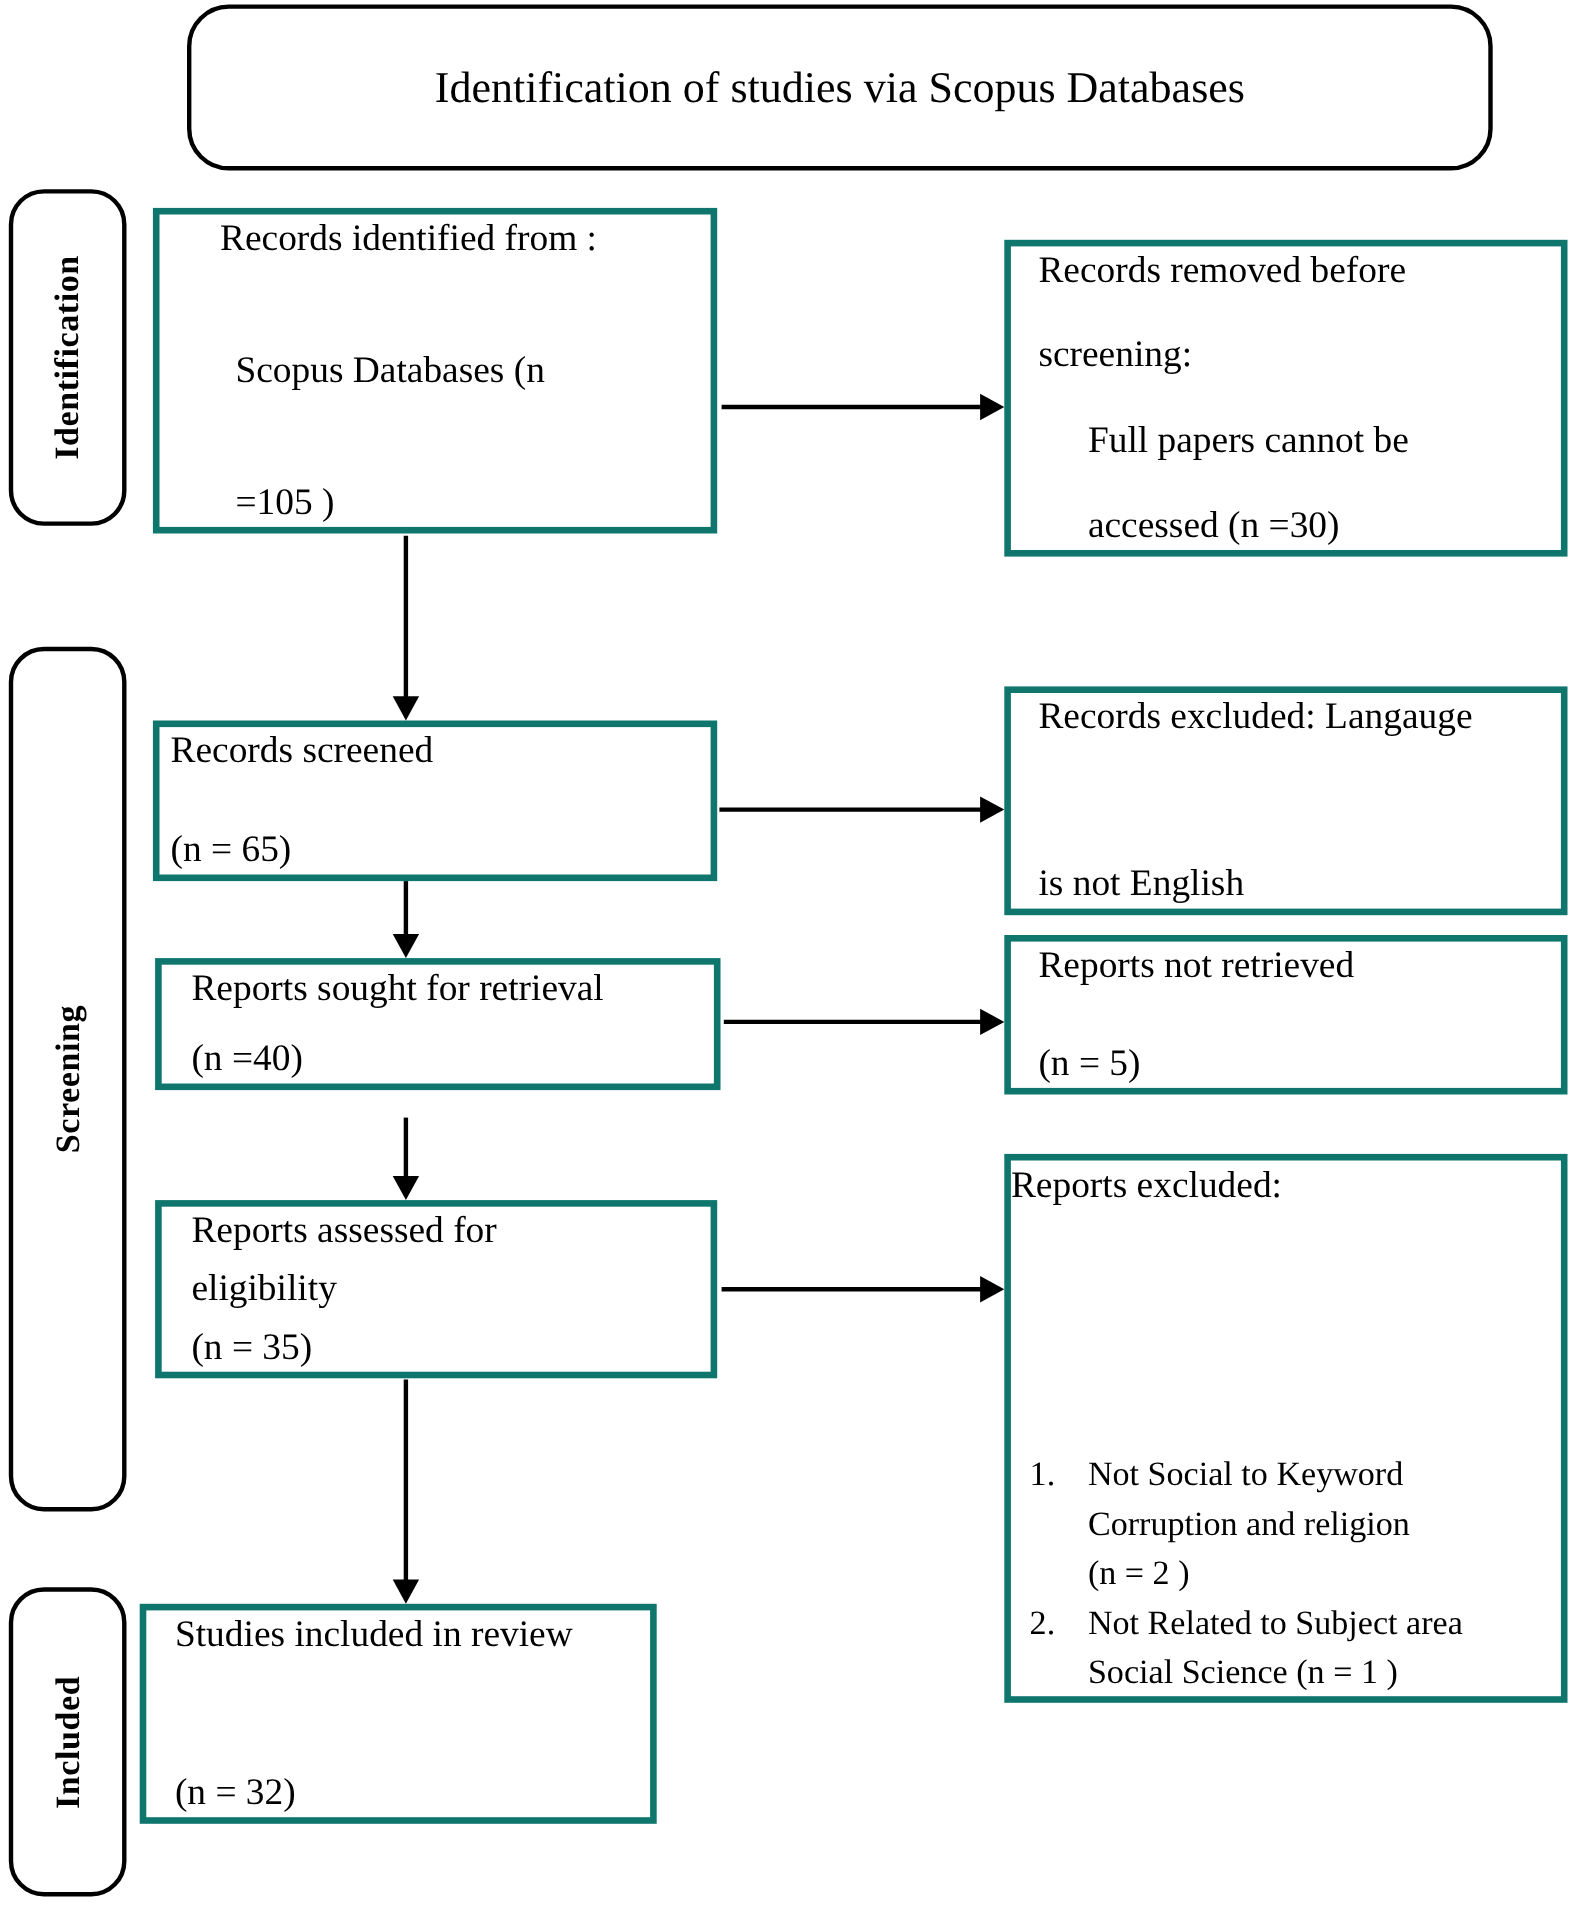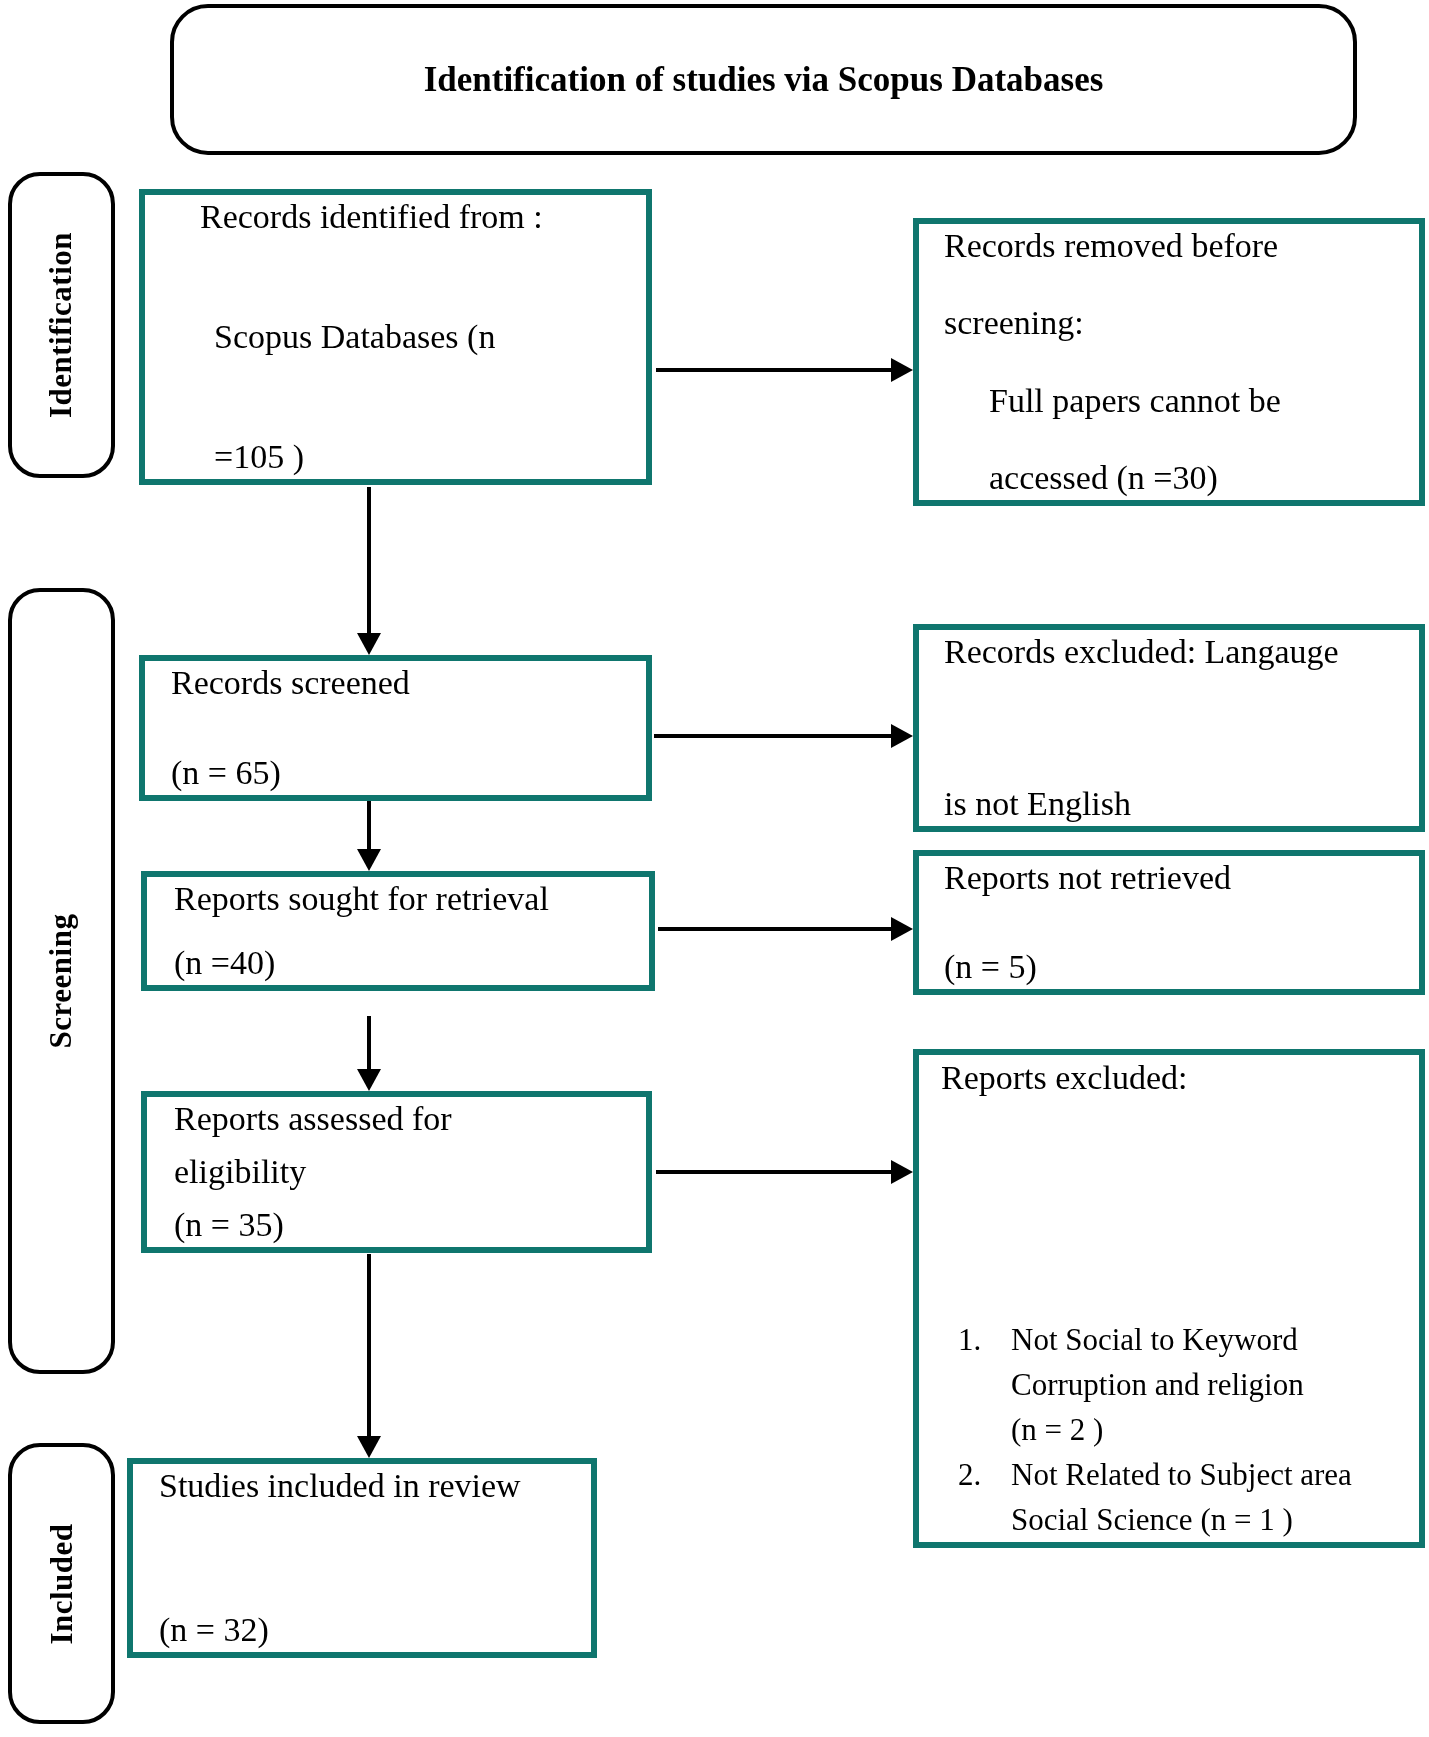--- a/index.html
+++ b/index.html
@@ -8,47 +8,47 @@
   .canvas {
     position:relative; width:1429px; height:1737px; background:#ffffff; overflow:hidden;
   }
   
   .frame {
     position:absolute; border:4px solid #000; border-radius:32px; background:#fff;
     display:flex; align-items:center; justify-content:center;
   }
   .title-box {
     left:170px; top:4px; width:1187px; height:151px; border-radius:38px;
-    font-weight:bold; font-size:35px; text-align:center;
+    font-weight:normal; font-size:40px; text-align:center;
   }
   .stage-identification { left:8px;  top:172px;  width:107px; height:306px; }
   .stage-screening      { left:8px;  top:588px;  width:107px; height:786px; }
   .stage-included       { left:8px;  top:1443px; width:107px; height:281px; }
   .vtext {
     transform:rotate(-90deg); white-space:nowrap;
     font-weight:bold; font-size:31px; letter-spacing:0.5px;
   }
   
   .box {
     position:absolute; border:6px solid #0f766e; background:#fff;
     display:flex; flex-direction:column; justify-content:space-between;
     font-size:34px; line-height:44px;
   }
   .box .line { white-space:nowrap; }
   .b-records-identified { left:139px; top:189px;  width:513px; height:296px; padding-left:55px; }
   .b-records-identified .line.ind { padding-left:14px; }
-  .b-records-screened   { left:139px; top:655px;  width:513px; height:146px; padding-left:26px; }
+  .b-records-screened   { left:139px; top:655px;  width:513px; height:146px; padding-left:10px; }
   .b-reports-sought     { left:141px; top:871px;  width:514px; height:120px; padding-left:27px; }
   .b-reports-assessed   { left:141px; top:1091px; width:511px; height:162px; padding-left:27px; }
   .b-studies-included   { left:127px; top:1458px; width:470px; height:200px; padding-left:26px; }
   .b-records-removed    { left:913px; top:218px;  width:512px; height:288px; padding-left:25px; }
   .b-records-removed .line.det { padding-left:45px; }
   .b-records-excluded   { left:913px; top:624px;  width:512px; height:208px; padding-left:25px; }
   .b-reports-not-retrieved { left:913px; top:850px; width:512px; height:145px; padding-left:25px; }
-  .b-reports-excluded   { left:913px; top:1049px; width:512px; height:499px; padding-left:22px; }
+  .b-reports-excluded   { left:913px; top:1049px; width:512px; height:499px; }
   .it { }
   
   .excl-list { font-size:31px; line-height:45px; margin-left:17px; margin-top:2px; }
   .excl-item { display:flex; }
   .excl-num  { width:53px; flex-shrink:0; }
   .excl-heading { line-height:45px; }
   
   svg.arrows { position:absolute; left:0; top:0; width:1429px; height:1737px; pointer-events:none; }
   svg.arrows line    { stroke:#000; stroke-width:4; }
   svg.arrows polygon { fill:#000; stroke:none; }

